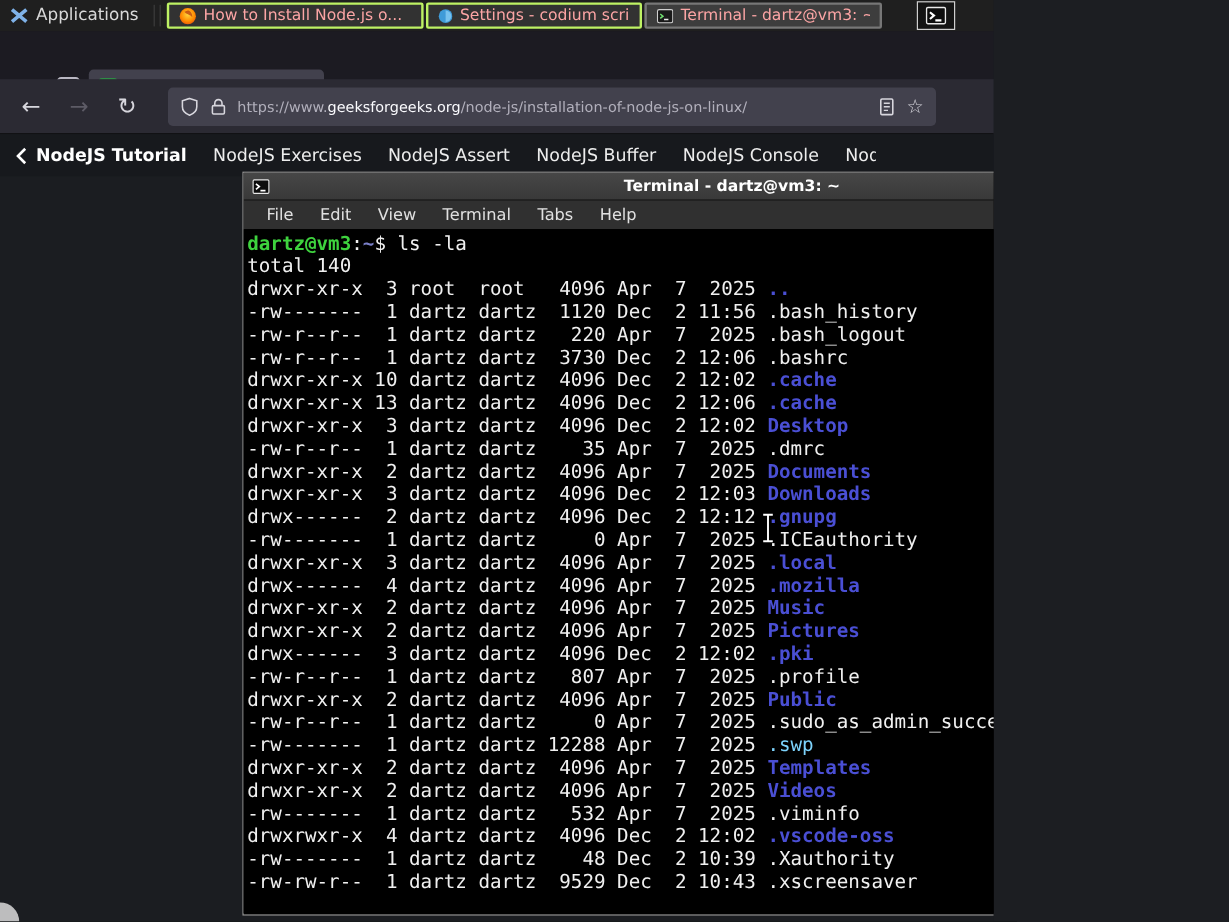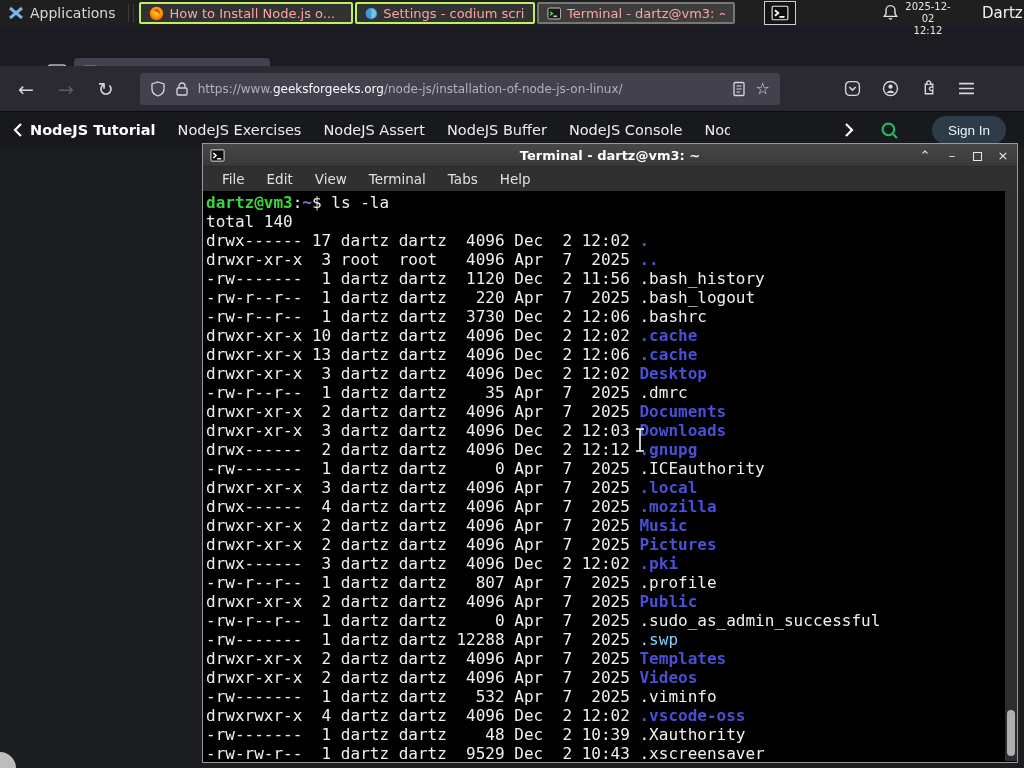--- a/index.html
+++ b/index.html
@@ -1,18 +1,18 @@
 <!DOCTYPE html>
 <html><head>
 <meta charset="utf-8">
 <style>
   * { margin:0; padding:0; box-sizing:border-box; }
   html,body { width:1024px; height:768px; overflow:hidden; background:#1c1e22;
     font-family:"DejaVu Sans","Liberation Sans",sans-serif; }
-  .screen { position:relative; width:1024px; height:768px; overflow:hidden; background:#1c1e22;padding-left:19px; }
+  .screen { position:relative; width:828px; height:768px; overflow:hidden; background:#1c1e22;padding-left:19px; }
 
   
   .panel { position:absolute; top:0; left:0; width:1024px; height:26px; background:#1f1f1f;
     display:flex; align-items:center; color:#d9d9d9; font-size:14px; z-index:50; }
   .appsbtn { display:flex; align-items:center; gap:6px; padding:0 8px; height:26px; cursor:default; }
   .panel-handle { width:6px; height:18px; border-left:1px solid #3c3c3c; border-right:1px solid #3c3c3c; margin:0 4px; }
   .winbtn { display:flex; align-items:center; gap:6px; height:22px; margin:2px 1px; padding:0 8px;
     background:#323232; border:2px solid #bef264; border-radius:2px; font-size:13px; color:#fca5a5;
     white-space:nowrap; overflow:hidden; }
   .winbtn .wb-label { overflow:hidden; text-overflow:clip; white-space:nowrap; }
@@ -275,21 +275,20 @@
       <span>Edit</span>
       <span>View</span>
       <span>Terminal</span>
       <span>Tabs</span>
       <span>Help</span>
     </div>
     <div class="tbody">
       <div class="trow"><span class="p-user">dartz@vm3</span><span>:</span><span class="p-cwd">~</span><span>$ ls -la</span></div>
       <div class="trow">total 140</div>
 
-      <div class="trow"><span class="pre">drwx------ 17 dartz dartz  4096 Dec  2 12:02 </span><span class="fname" data-type="dir">.</span></div>
       <div class="trow"><span class="pre">drwxr-xr-x  3 root  root   4096 Apr  7  2025 </span><span class="fname" data-type="dir">..</span></div>
       <div class="trow"><span class="pre">-rw-------  1 dartz dartz  1120 Dec  2 11:56 </span><span class="fname" data-type="plain">.bash_history</span></div>
       <div class="trow"><span class="pre">-rw-r--r--  1 dartz dartz   220 Apr  7  2025 </span><span class="fname" data-type="plain">.bash_logout</span></div>
       <div class="trow"><span class="pre">-rw-r--r--  1 dartz dartz  3730 Dec  2 12:06 </span><span class="fname" data-type="plain">.bashrc</span></div>
       <div class="trow"><span class="pre">drwxr-xr-x 10 dartz dartz  4096 Dec  2 12:02 </span><span class="fname" data-type="dir">.cache</span></div>
       <div class="trow"><span class="pre">drwxr-xr-x 13 dartz dartz  4096 Dec  2 12:06 </span><span class="fname" data-type="dir">.cache</span></div>
       <div class="trow"><span class="pre">drwxr-xr-x  3 dartz dartz  4096 Dec  2 12:02 </span><span class="fname" data-type="dir">Desktop</span></div>
       <div class="trow"><span class="pre">-rw-r--r--  1 dartz dartz    35 Apr  7  2025 </span><span class="fname" data-type="plain">.dmrc</span></div>
       <div class="trow"><span class="pre">drwxr-xr-x  2 dartz dartz  4096 Apr  7  2025 </span><span class="fname" data-type="dir">Documents</span></div>
       <div class="trow"><span class="pre">drwxr-xr-x  3 dartz dartz  4096 Dec  2 12:03 </span><span class="fname" data-type="dir">Downloads</span></div>

